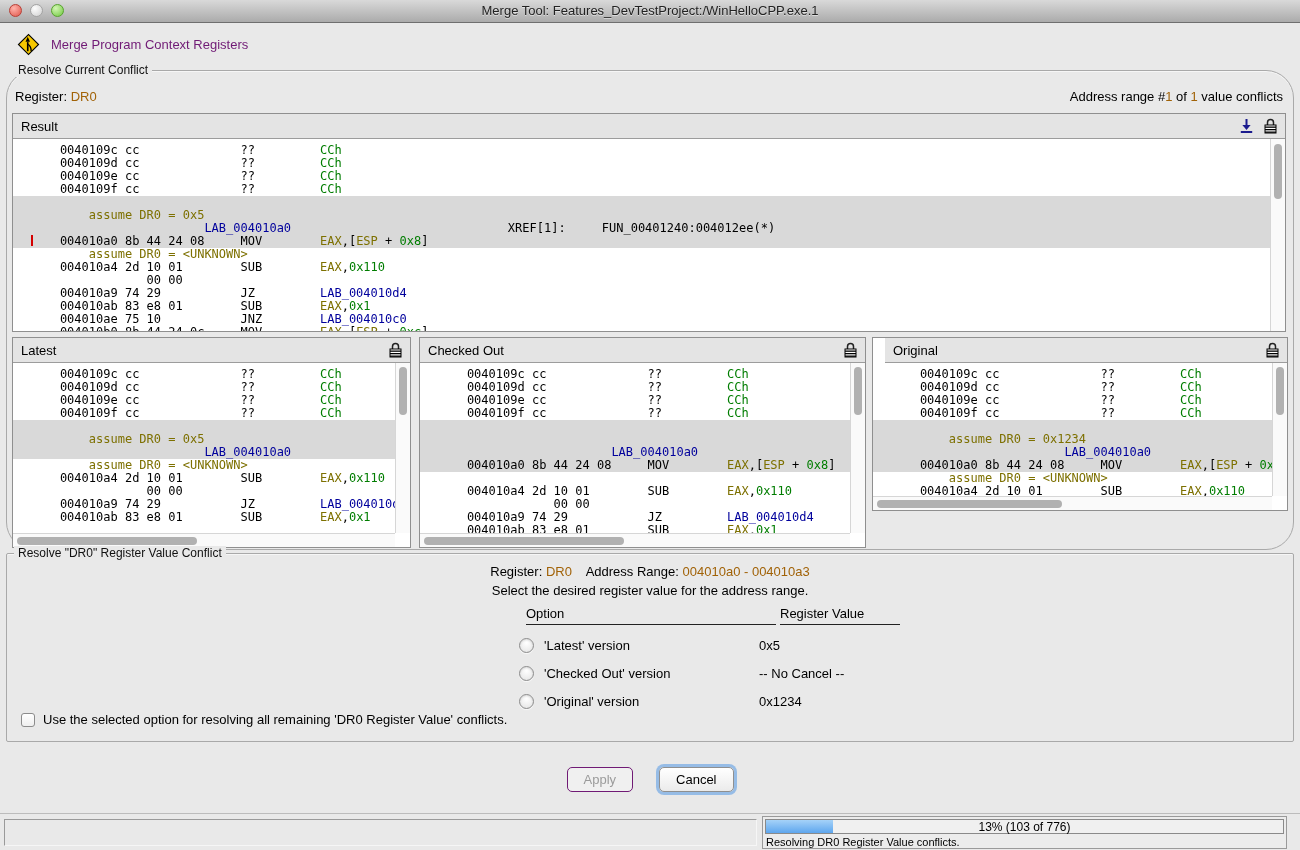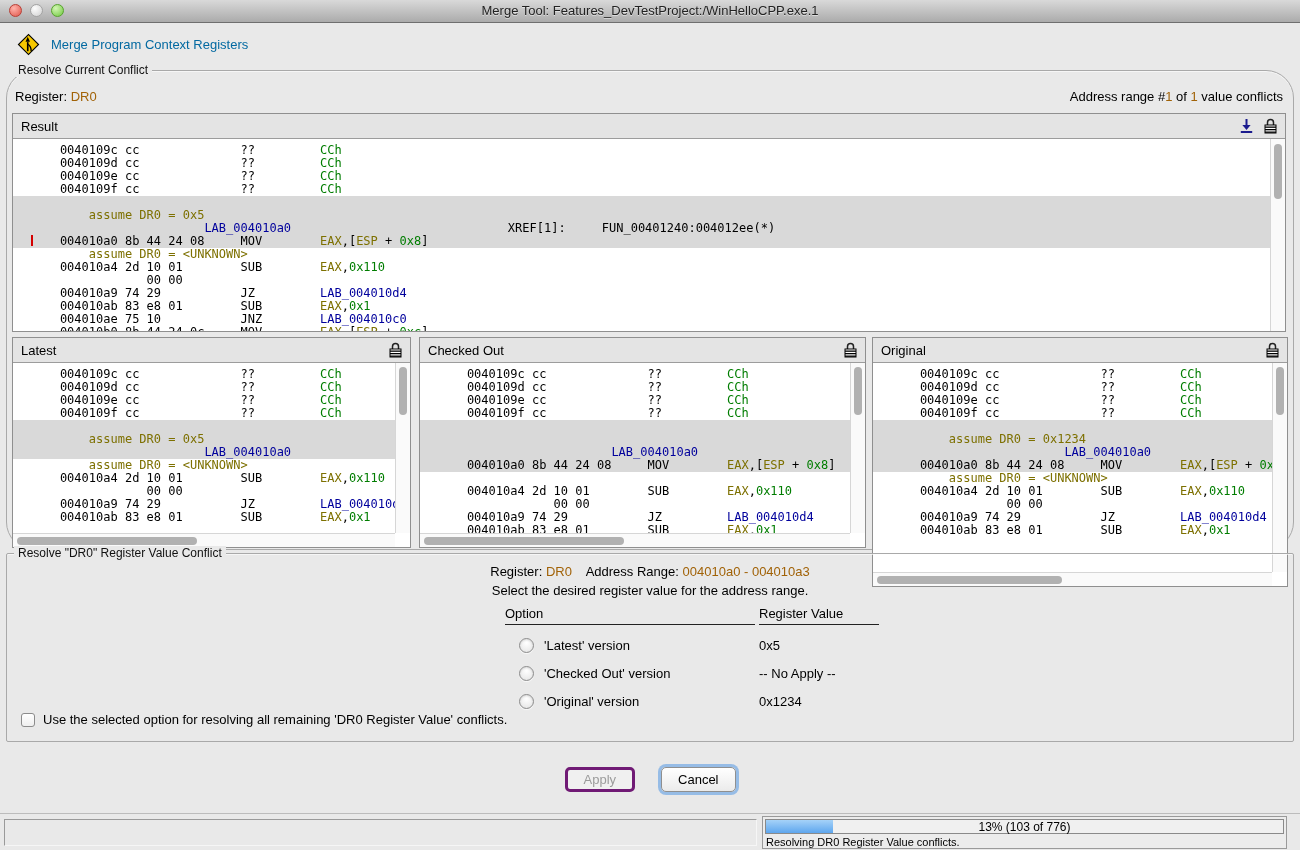--- a/index.html
+++ b/index.html
@@ -10,21 +10,21 @@
             background:linear-gradient(#d9d9d9,#ababab);border-bottom:1px solid #6f6f6f;}
   .lights{position:absolute;left:9px;top:4px;display:flex;gap:8px;}
   .light{width:13px;height:13px;border-radius:50%;}
   .light.red{background:radial-gradient(circle at 35% 30%,#ffb3ab,#e0564a);border:1px solid #b83f36;box-sizing:border-box;}
   .light.gray{background:radial-gradient(circle at 35% 30%,#fdfdfd,#cfcfcf);border:1px solid #a3a3a3;box-sizing:border-box;}
   .light.green{background:radial-gradient(circle at 35% 30%,#d3f6b4,#6fc83f);border:1px solid #57a32e;box-sizing:border-box;}
   .title{position:absolute;left:0;right:0;top:3px;text-align:center;font-size:13px;color:#222;
          text-shadow:0 1px 0 rgba(255,255,255,.5);}
   
   .app-header{position:absolute;top:33px;left:17px;display:flex;align-items:center;gap:11px;}
-  .app-header .htxt{font-size:13px;color:#0369a1;}
+  .app-header .htxt{font-size:13px;color:#701a75;}
   
   .group{position:absolute;border:1px solid #a9a9a9;border-radius:2px;box-shadow:inset 0 1px 0 rgba(255,255,255,.6);}
   .gtitle{position:absolute;top:-8px;left:7px;background:#e9e9e9;padding:0 4px;font-size:12px;color:#111;}
   .g1{left:6px;top:70px;width:1286px;height:478px;border-radius:28px;}
   .g2{left:6px;top:553px;width:1286px;height:187px;}
   
   .reg-row{position:absolute;top:18px;left:8px;right:10px;display:flex;justify-content:space-between;font-size:13px;}
   .red{color:#a16207;}
   
   .panel{position:absolute;border:1px solid #8f8f8f;background:#fff;box-sizing:border-box;}
@@ -41,39 +41,39 @@
   .c{display:inline-block;width:0;border-left:2px solid #d40000;height:11px;vertical-align:-1px;margin-right:-2px;}
   
   .vscroll{position:absolute;top:25px;right:0;bottom:0;width:15px;background:#fafafa;border-left:1px solid #d6d6d6;box-sizing:border-box;}
   .panel.hasH .vscroll{bottom:14px;}
   .vthumb{position:absolute;left:3px;width:8px;border-radius:4px;background:#b1b1b1;}
   .hscroll{position:absolute;left:0;right:15px;bottom:0;height:14px;background:#fafafa;border-top:1px solid #d6d6d6;box-sizing:border-box;}
   .hthumb{position:absolute;top:3px;height:8px;border-radius:4px;background:#b1b1b1;}
   .result-panel{left:5px;top:42px;width:1274px;height:219px;}
   .p-latest{left:5px;top:266px;width:399px;height:211px;}
   .p-checked{left:412px;top:266px;width:447px;height:211px;}
-  .p-original{left:865px;top:266px;width:416px;height:250px;}
+  .p-original{left:865px;top:266px;width:416px;height:174px;padding-left:12px;}
   
   .center-lines{position:absolute;top:10px;left:0;right:0;text-align:center;font-size:13px;}
   .center-lines .l2{margin-top:4px;}
   .opt-table{position:absolute;left:498px;top:52px;font-size:13px;}
   .opt-head{display:flex;}
-  .opt-head .oh1{width:250px;border-bottom:1px solid #222;padding-bottom:1px;}
+  .opt-head .oh1{width:250px;border-bottom:1px solid #222;padding-bottom:1px;margin-left:21px;}
   .opt-head .oh2{width:120px;border-bottom:1px solid #222;padding-bottom:3px;margin-left:4px;}
   .opt-row{display:flex;align-items:center;margin-top:13px;}
   .opt-row .ocell1{width:254px;display:flex;align-items:center;gap:10px;padding-left:14px;box-sizing:border-box;}
   .radio{width:15px;height:15px;border-radius:50%;border:1px solid #8c8c8c;box-sizing:border-box;
          background:radial-gradient(circle at 50% 30%,#ffffff,#e3e3e3);box-shadow:0 1px 1px rgba(255,255,255,.8), inset 0 1px 2px rgba(0,0,0,.12);}
   .chk-row{position:absolute;left:14px;top:158px;display:flex;align-items:center;gap:8px;font-size:13px;font-weight:700;}
   .chk-row{font-weight:400;}
   .checkbox{width:14px;height:14px;border-radius:3px;border:1px solid #8c8c8c;background:linear-gradient(#fff,#efefef);box-sizing:border-box;}
   
   .btnrow{position:absolute;top:767px;left:0;right:0;display:flex;justify-content:center;gap:26px;}
   .btn{height:25px;border-radius:5px;font-size:13px;font-family:"Liberation Sans",sans-serif;padding:0 16px;}
-  .btn.apply{background:#f0f0f0;border:3px solid #701a75;color:#9b9b9b;}
+  .btn.apply{background:#f0f0f0;border:1px solid #701a75;color:#9b9b9b;}
   .btn.cancel{background:linear-gradient(#ffffff,#ebebeb);border:1px solid #8f8f8f;color:#000;
               box-shadow:0 0 0 3px rgba(106,164,229,.65);}
   
   .statusbar{position:absolute;left:0;right:0;bottom:0;height:36px;border-top:1px solid #bcbcbc;}
   .status-left{position:absolute;left:4px;top:5px;width:753px;height:27px;background:#e9e9e9;
                border:1px solid;border-color:#9a9a9a #f6f6f6 #f6f6f6 #9a9a9a;box-sizing:border-box;}
   .status-right{position:absolute;left:762px;top:2px;width:525px;height:33px;background:#ececec;
                 border:1px solid #9a9a9a;box-sizing:border-box;}
   .progress{position:absolute;left:2px;right:2px;top:2px;height:15px;border:1px solid #8a8a8a;background:#f0f0f0;box-sizing:border-box;}
   .progress-fill{position:absolute;left:0;top:0;bottom:0;background:linear-gradient(#a5d2f8,#5ea6ee);}
@@ -303,21 +303,21 @@
           <span class="radio"></span>
           <span>'Latest' version</span>
         </span>
         <span>0x5</span>
       </div>
       <div class="opt-row">
         <span class="ocell1">
           <span class="radio"></span>
           <span>'Checked Out' version</span>
         </span>
-        <span>-- No Apply --</span>
+        <span>-- No Cancel --</span>
       </div>
       <div class="opt-row">
         <span class="ocell1">
           <span class="radio"></span>
           <span>'Original' version</span>
         </span>
         <span>0x1234</span>
       </div>
     </div>
 

